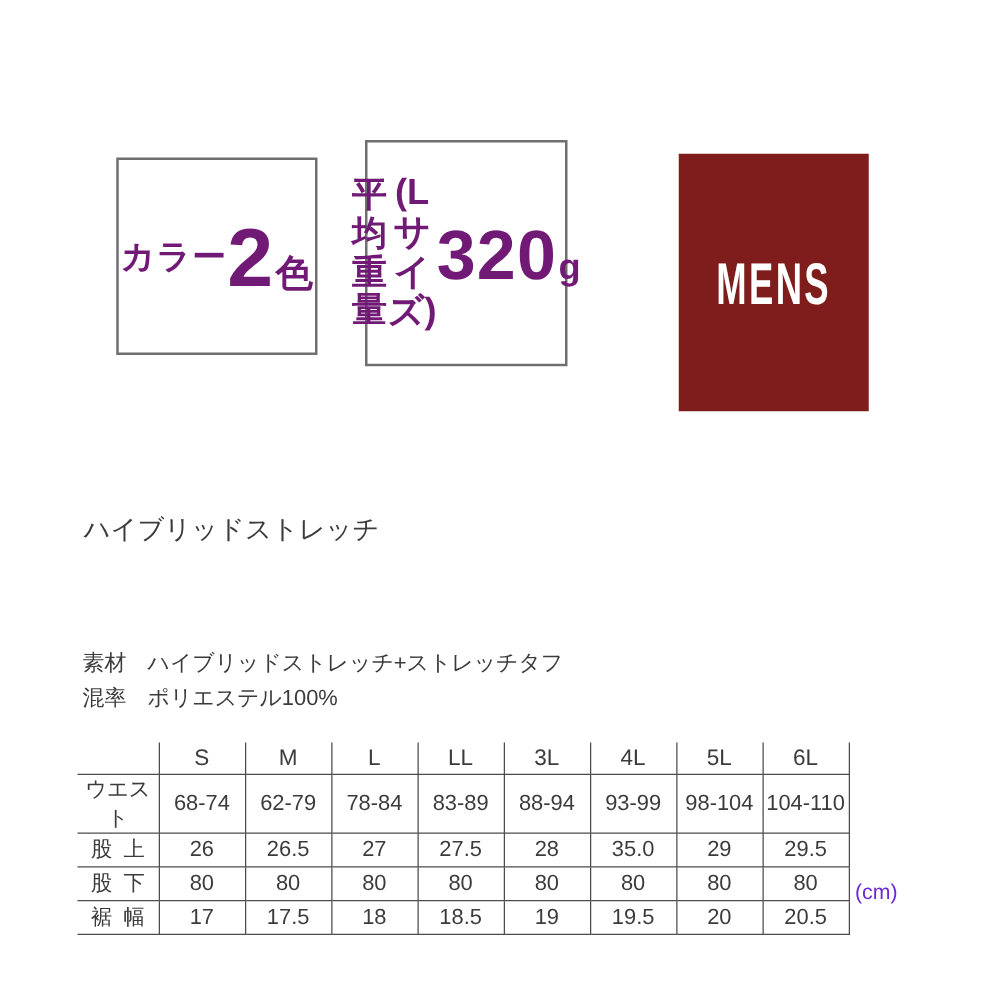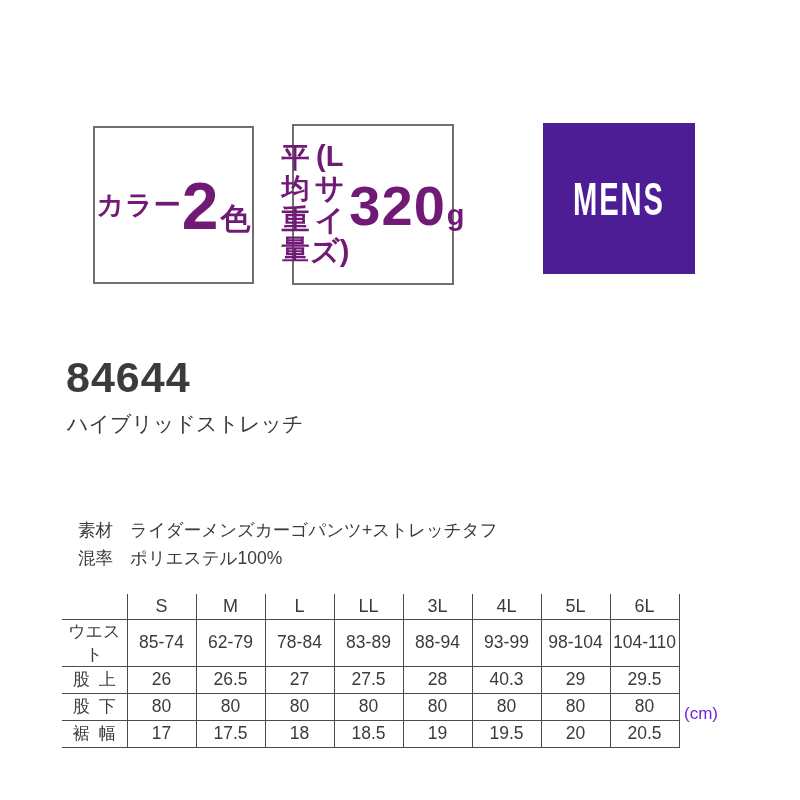--- a/index.html
+++ b/index.html
@@ -14,24 +14,24 @@
   
   .badge {
     position:absolute;
     background:#ffffff;
     border:2px solid #6f6f6f;
     display:flex; flex-direction:row;
     align-items:center; justify-content:center;
     text-align:center; color:#701a75;
   }
   .badge-color  { left:93px;  top:126px; width:161px; height:158px; }
-  .badge-weight { left:292px; top:124px; width:162px; height:161px; }
+  .badge-weight { left:292px; top:112px; width:162px; height:181px; }
   .badge-mens   {
-    position:absolute; left:543px; top:123px; width:152px; height:151px;
-    background:#4c1d95; border:none;
+    position:absolute; left:543px; top:123px; width:152px; height:206px;
+    background:#7f1d1d; border:none;
     display:flex; align-items:center; justify-content:center;
   }
   .badge-color .badge-label { font-size:27px; font-weight:bold; letter-spacing:1px; }
   .count-row { display:flex; align-items:baseline; justify-content:center; margin-top:2px; }
   .count-big { font-size:66px; font-weight:bold; line-height:1.0; }
   .count-unit { font-size:30px; font-weight:bold; margin-left:2px; }
 
   .badge-weight .badge-label-1 { font-size:28px; font-weight:bold; line-height:1.1; letter-spacing:0.5px; }
   .badge-weight .badge-label-2 { font-size:29px; font-weight:bold; line-height:1.1; }
   .value-row { display:flex; align-items:baseline; justify-content:center; margin-top:2px; }
@@ -50,21 +50,21 @@
     font-size:43px; font-weight:bold; letter-spacing:1px;
   }
   .product-name {
     position:absolute; left:67px; top:410px;
     font-size:21px; font-weight:normal; line-height:28px;
   }
 
   
   .specs { position:absolute; left:66px; top:517px; font-size:17.5px; line-height:27.5px; }
   .spec-row { display:flex; }
-  .spec-label { width:52px; flex:0 0 52px;margin-left:12px; }
+  .spec-label { width:52px; flex:0 0 52px; }
 
   
   .size-table-wrap { position:absolute; left:62px; top:594px; }
   table.size-table { border-collapse:collapse; table-layout:fixed; width:617px; }
   .size-table th, .size-table td {
     border:1px solid #4c4c4c;
     text-align:center; vertical-align:middle;
     font-weight:normal; padding:0;
     color:#3b3b3b;
   }
@@ -94,29 +94,28 @@
     <div class="value-row">
       <span class="value-big">320</span>
       <span class="value-unit">g</span>
     </div>
   </div>
 
   <div class="badge-mens">
     <span class="mens-text">MENS</span>
   </div>
 
-  <div class="product-number">84644</div>
   <div class="product-name">
     <div>ハイブリッドストレッチ</div>
   </div>
 
   <div class="specs">
     <div class="spec-row">
       <span class="spec-label">素材</span>
-      <span class="spec-value">ライダーメンズカーゴパンツ+ストレッチタフ</span>
+      <span class="spec-value">ハイブリッドストレッチ+ストレッチタフ</span>
     </div>
     <div class="spec-row">
       <span class="spec-label">混率</span>
       <span class="spec-value">ポリエステル100%</span>
     </div>
   </div>
 
   <div class="size-table-wrap">
     <table class="size-table">
       <colgroup>
@@ -139,37 +138,37 @@
           <th>LL</th>
           <th>3L</th>
           <th>4L</th>
           <th>5L</th>
           <th>6L</th>
         </tr>
       </thead>
       <tbody>
         <tr>
           <td class="col-label rowlabel">ウエスト</td>
-          <td>85-74</td>
+          <td>68-74</td>
           <td>62-79</td>
           <td>78-84</td>
           <td>83-89</td>
           <td>88-94</td>
           <td>93-99</td>
           <td>98-104</td>
           <td>104-110</td>
         </tr>
         <tr>
           <td class="col-label rowlabel spread">股上</td>
           <td>26</td>
           <td>26.5</td>
           <td>27</td>
           <td>27.5</td>
           <td>28</td>
-          <td>40.3</td>
+          <td>35.0</td>
           <td>29</td>
           <td>29.5</td>
         </tr>
         <tr>
           <td class="col-label rowlabel spread">股下</td>
           <td>80</td>
           <td>80</td>
           <td>80</td>
           <td>80</td>
           <td>80</td>

